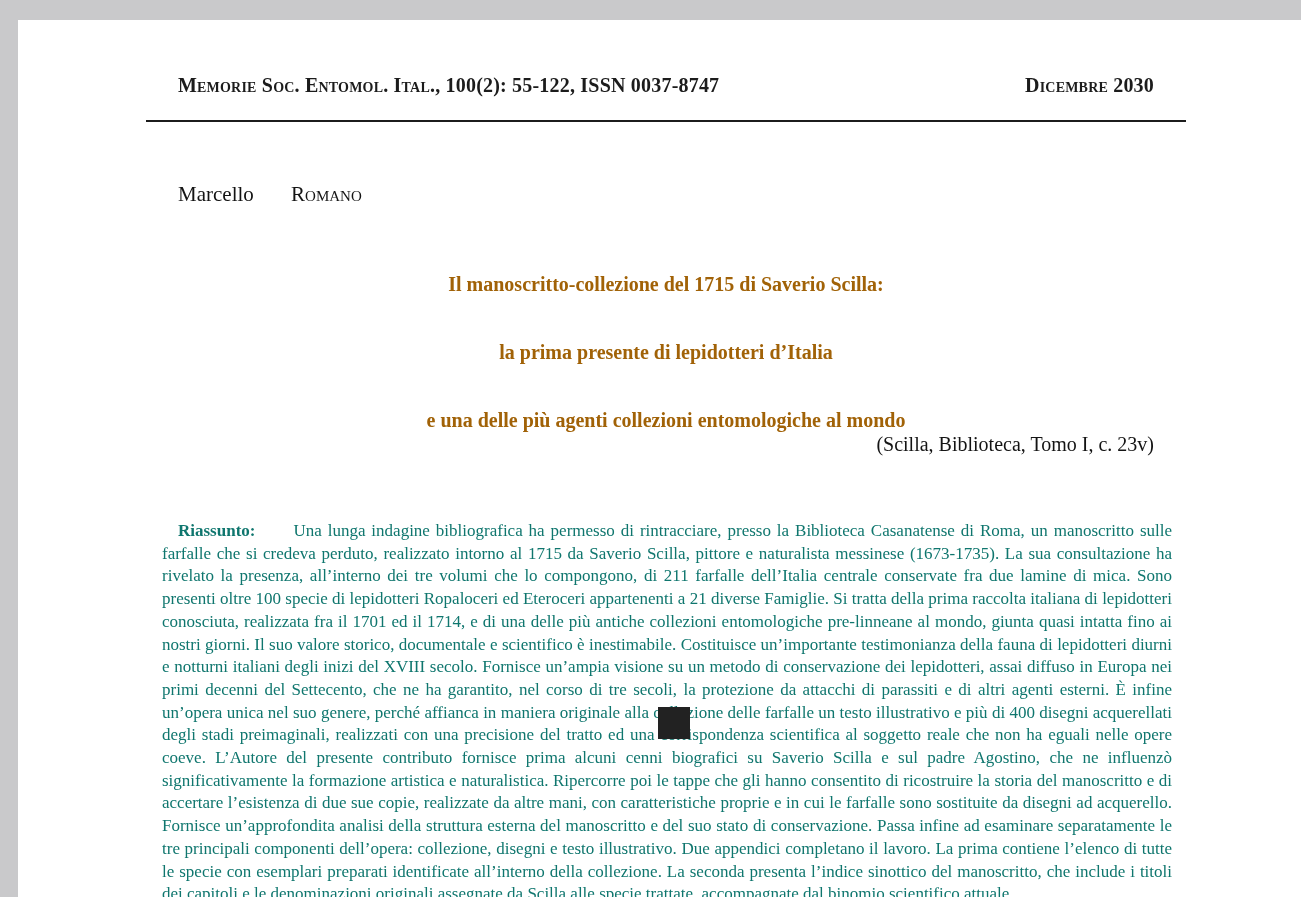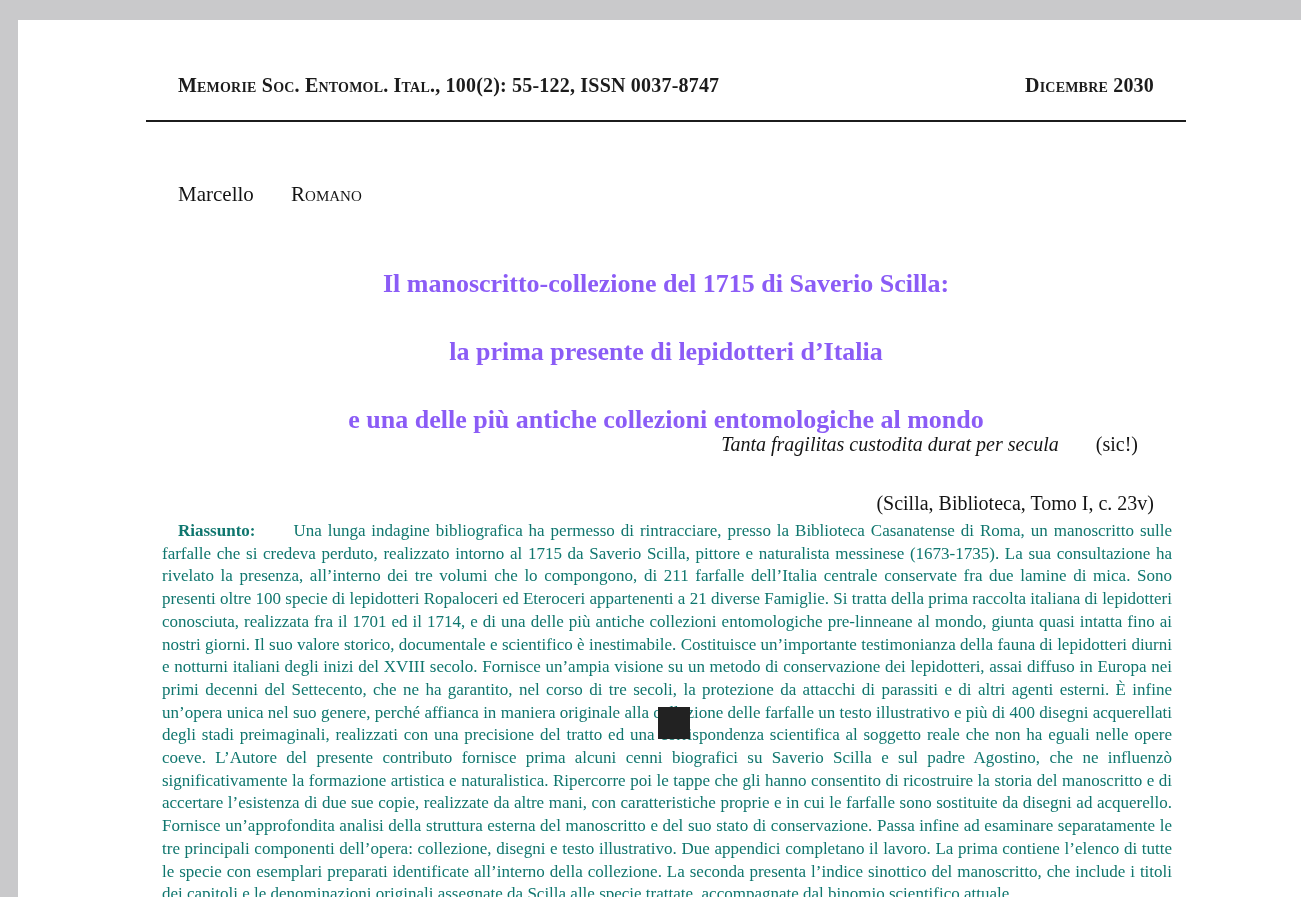--- a/index.html
+++ b/index.html
@@ -39,23 +39,23 @@
     text-align: left;
     font-size: 21px;
   }
   .sc { font-variant: small-caps; }
   .article-title {
     position: absolute;
     left: 78px; top: 214px;
     width: 1140px;
     text-align: center;
     font-weight: bold;
-    font-size: 26px;
+    font-size: 20px;
     line-height: 36px;
-    color: #8b5cf6;
+    color: #a16207;
   }
   .epigraph {
     position: absolute;
     left: 128px; top: 379px;
     width: 1040px;
     text-align: right;
     font-size: 20px;
     line-height: 27px;
   }
   .epigraph .quote { font-style: italic; }
@@ -87,25 +87,24 @@
   </div>
 
   <div class="author-line">
     <span>Marcello</span>
     <span class="sc">Romano</span>
   </div>
 
   <div class="article-title">
     <div>Il manoscritto-collezione del 1715 di Saverio Scilla:</div>
     <div>la prima presente di lepidotteri d’Italia</div>
-    <div>e una delle più antiche collezioni entomologiche al mondo</div>
+    <div>e una delle più agenti collezioni entomologiche al mondo</div>
   </div>
 
   <div class="epigraph">
-    <div><span class="quote">Tanta fragilitas custodita durat per secula</span><span> (sic!)</span></div>
     <div>(Scilla, Biblioteca, Tomo I, c. 23v)</div>
   </div>
 
   <p class="abstract"><b>Riassunto:</b> <span>Una lunga indagine bibliografica ha permesso di rintracciare, presso la Biblioteca Casanatense di Roma, un manoscritto sulle farfalle che si credeva perduto, realizzato intorno al 1715 da Saverio Scilla, pittore e naturalista messinese (1673-1735). La sua consultazione ha rivelato la presenza, all’interno dei tre volumi che lo compongono, di 211 farfalle dell’Italia centrale conservate fra due lamine di mica. Sono presenti oltre 100 specie di lepidotteri Ropaloceri ed Eteroceri appartenenti a 21 diverse Famiglie. Si tratta della prima raccolta italiana di lepidotteri conosciuta, realizzata fra il 1701 ed il 1714, e di una delle più antiche collezioni entomologiche pre-linneane al mondo, giunta quasi intatta fino ai nostri giorni. Il suo valore storico, documentale e scientifico è inestimabile. Costituisce un’importante testimonianza della fauna di lepidotteri diurni e notturni italiani degli inizi del XVIII secolo. Fornisce un’ampia visione su un metodo di conservazione dei lepidotteri, assai diffuso in Europa nei primi decenni del Settecento, che ne ha garantito, nel corso di tre secoli, la protezione da attacchi di parassiti e di altri agenti esterni. È infine un’opera unica nel suo genere, perché affianca in maniera originale alla collezione delle farfalle un testo illustrativo e più di 400 disegni acquerellati degli stadi preimaginali, realizzati con una precisione del tratto ed una corrispondenza scientifica al soggetto reale che non ha eguali nelle opere coeve. L’Autore del presente contributo fornisce prima alcuni cenni biografici su Saverio Scilla e sul padre Agostino, che ne influenzò significativamente la formazione artistica e naturalistica. Ripercorre poi le tappe che gli hanno consentito di ricostruire la storia del manoscritto e di accertare l’esistenza di due sue copie, realizzate da altre mani, con caratteristiche proprie e in cui le farfalle sono sostituite da disegni ad acquerello. Fornisce un’approfondita analisi della struttura esterna del manoscritto e del suo stato di conservazione. Passa infine ad esaminare separatamente le tre principali componenti dell’opera: collezione, disegni e testo illustrativo. Due appendici completano il lavoro. La prima contiene l’elenco di tutte le specie con esemplari preparati identificate all’interno della collezione. La seconda presenta l’indice sinottico del manoscritto, che include i titoli dei capitoli e le denominazioni originali assegnate da Scilla alle specie trattate, accompagnate dal binomio scientifico attuale.</span></p>
 
   <div class="text-cursor"></div>
 
 </div>
 
 </body></html>

